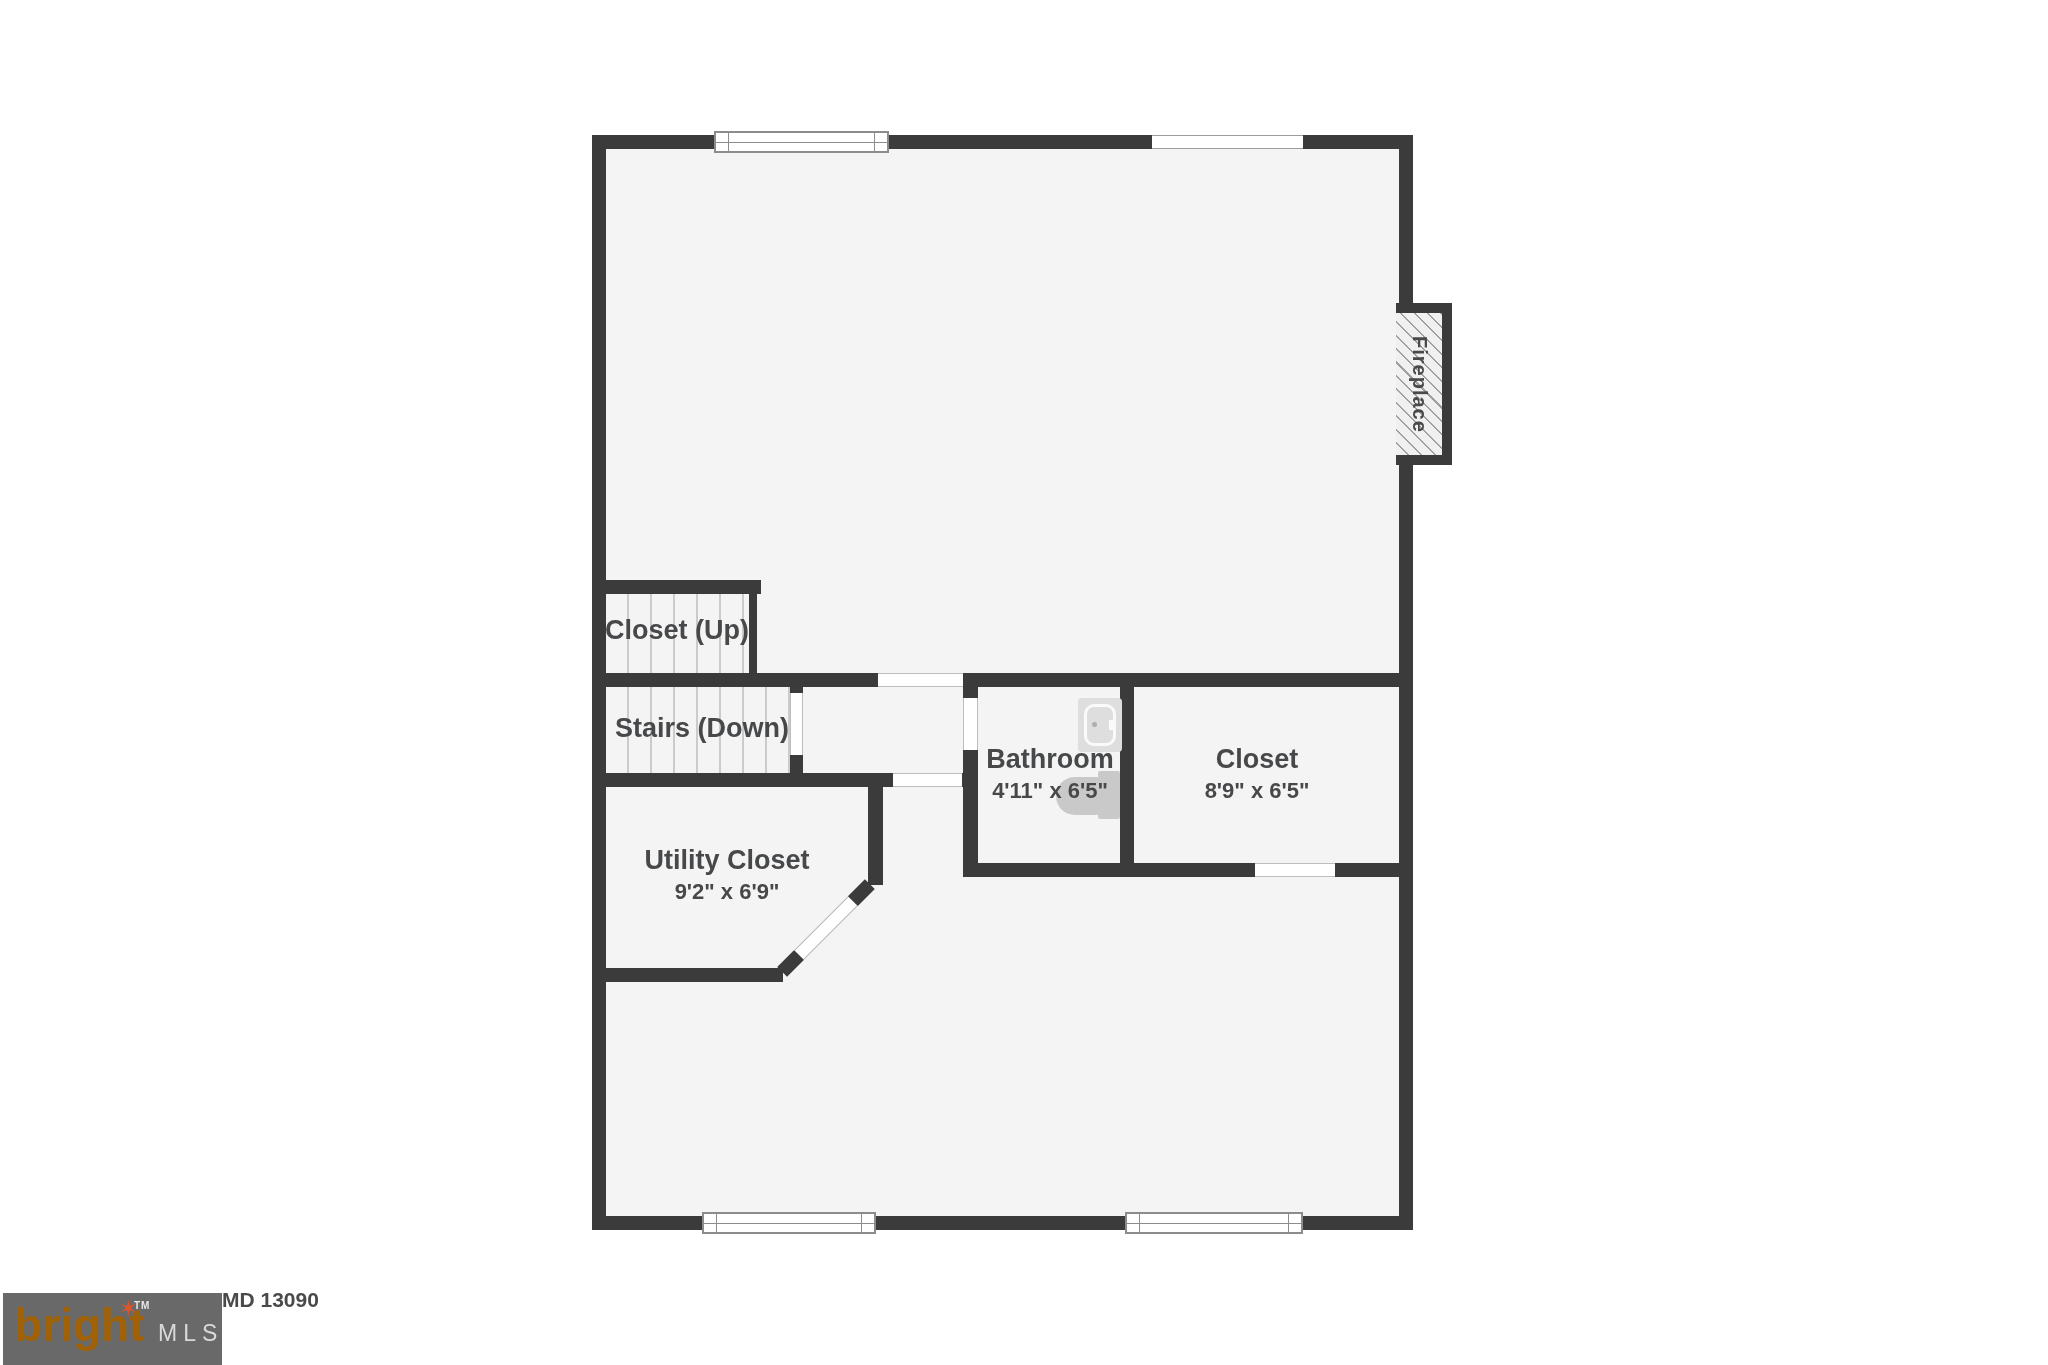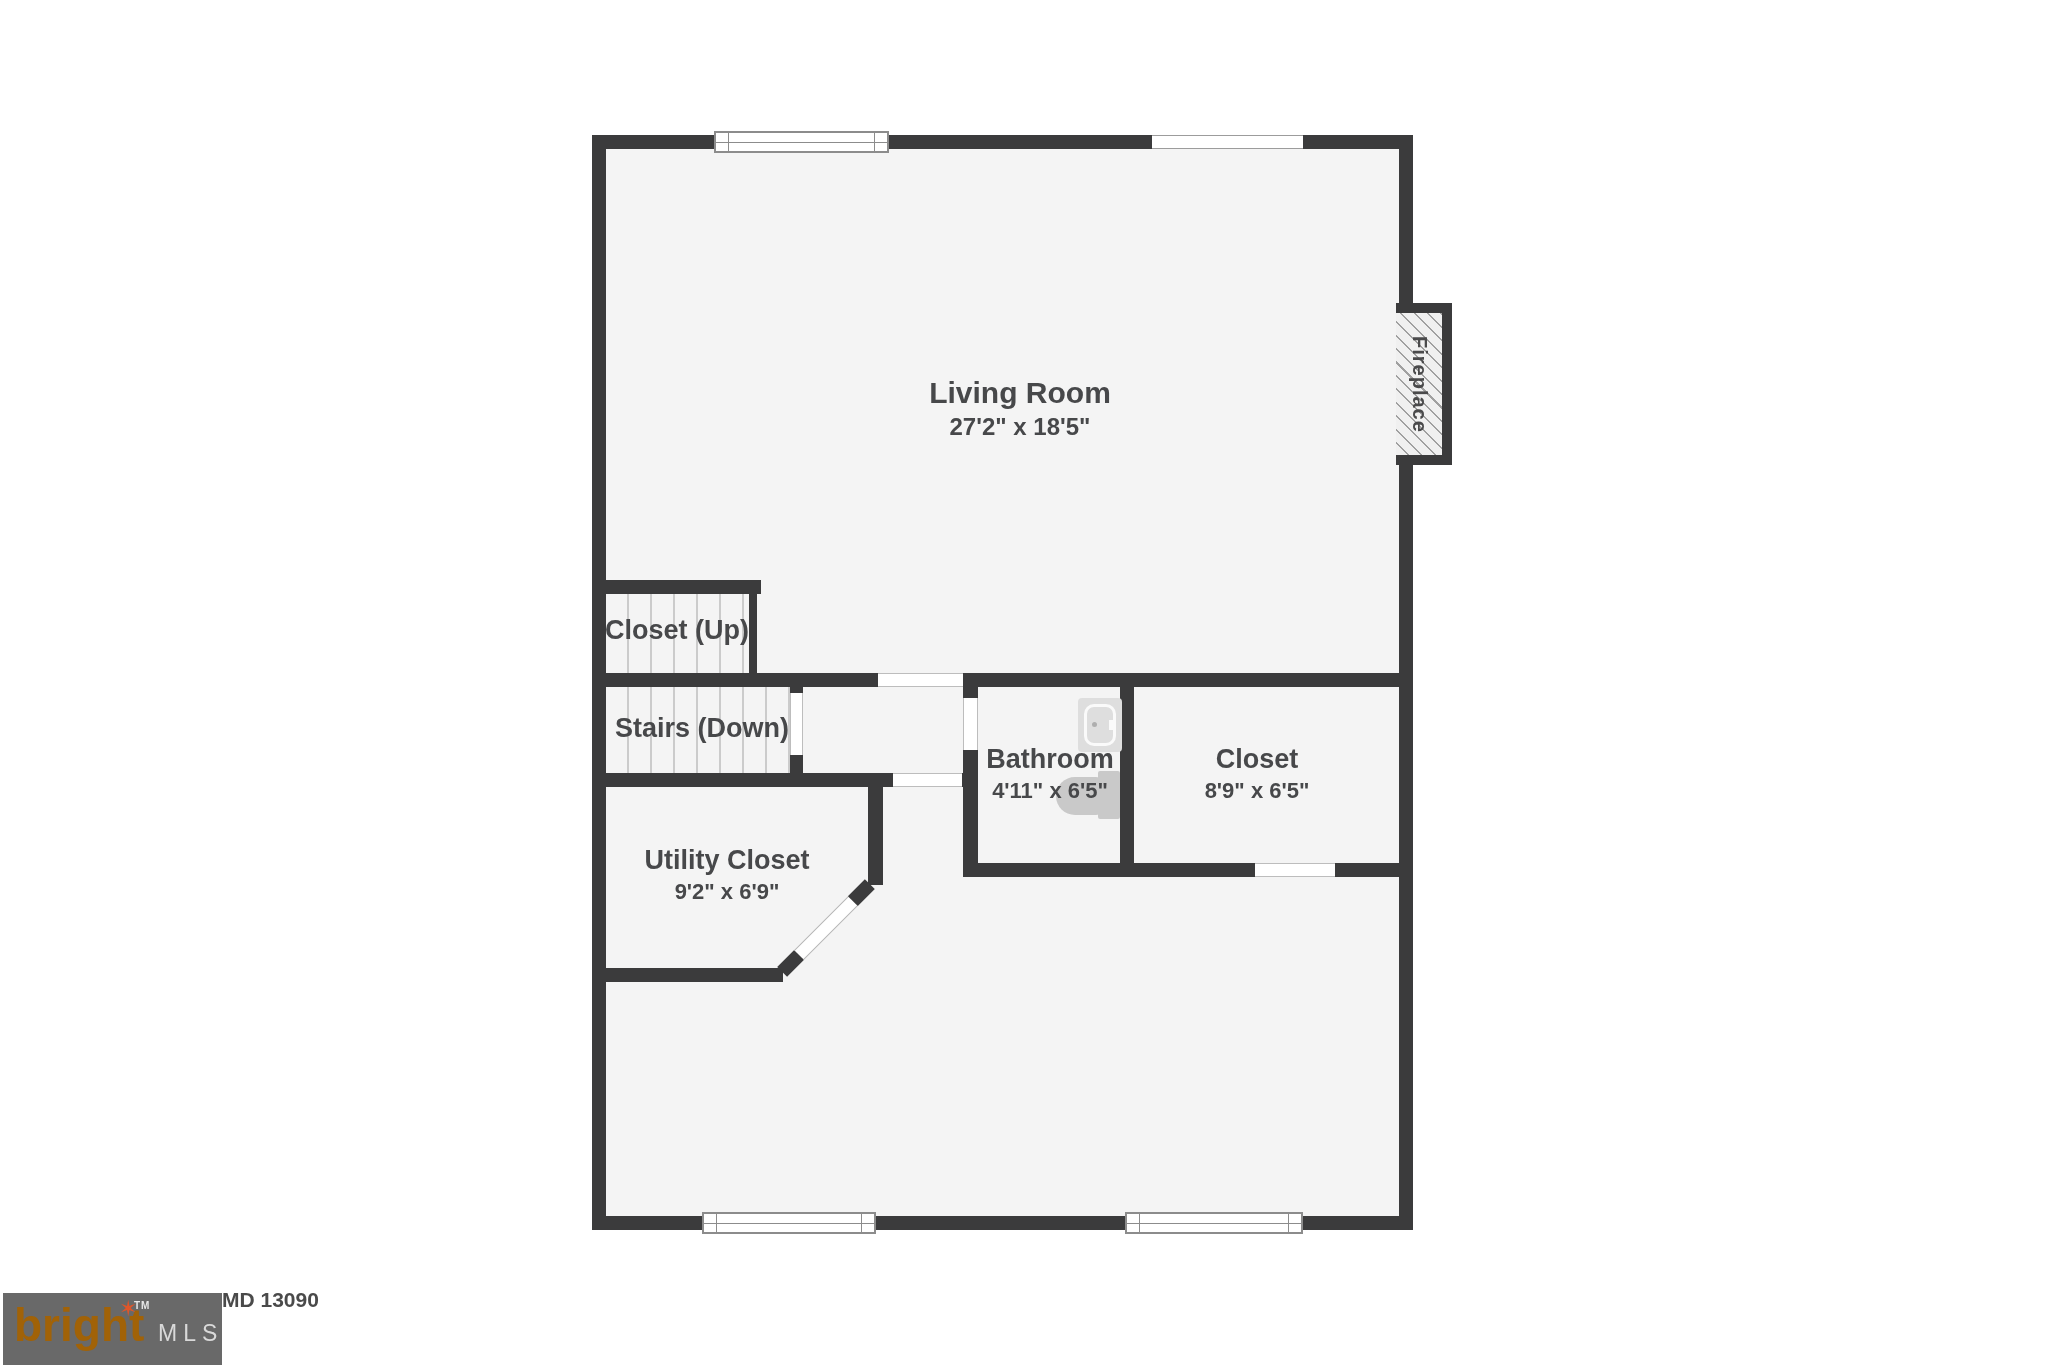--- a/index.html
+++ b/index.html
@@ -127,24 +127,20 @@
   </div>
 
   <div class="abs sink" style="left:1078px;top:698px;width:44px;height:54px;">
     <div class="basin"></div>
     <div class="dot"></div>
     <div class="notch"></div>
   </div>
   <div class="abs toilet-tank" style="left:1098px;top:771px;width:22px;height:48px;"></div>
   <div class="abs toilet-bowl" style="left:1056px;top:777px;width:44px;height:38px;"></div>
 
-  <div class="abs room-label lbl-big" style="left:1020px;top:408px;">
-    <div class="nm">Living Room</div>
-    <div class="dm">27'2" x 18'5"</div>
-  </div>
   <div class="abs lbl-one" style="left:677px;top:630px;">Closet (Up)</div>
   <div class="abs lbl-one" style="left:702px;top:728px;">Stairs (Down)</div>
   <div class="abs room-label lbl-sm" style="left:1050px;top:774px;">
     <div class="nm">Bathroom</div>
     <div class="dm">4'11" x 6'5"</div>
   </div>
   <div class="abs room-label lbl-sm" style="left:1257px;top:774px;">
     <div class="nm">Closet</div>
     <div class="dm">8'9" x 6'5"</div>
   </div>

